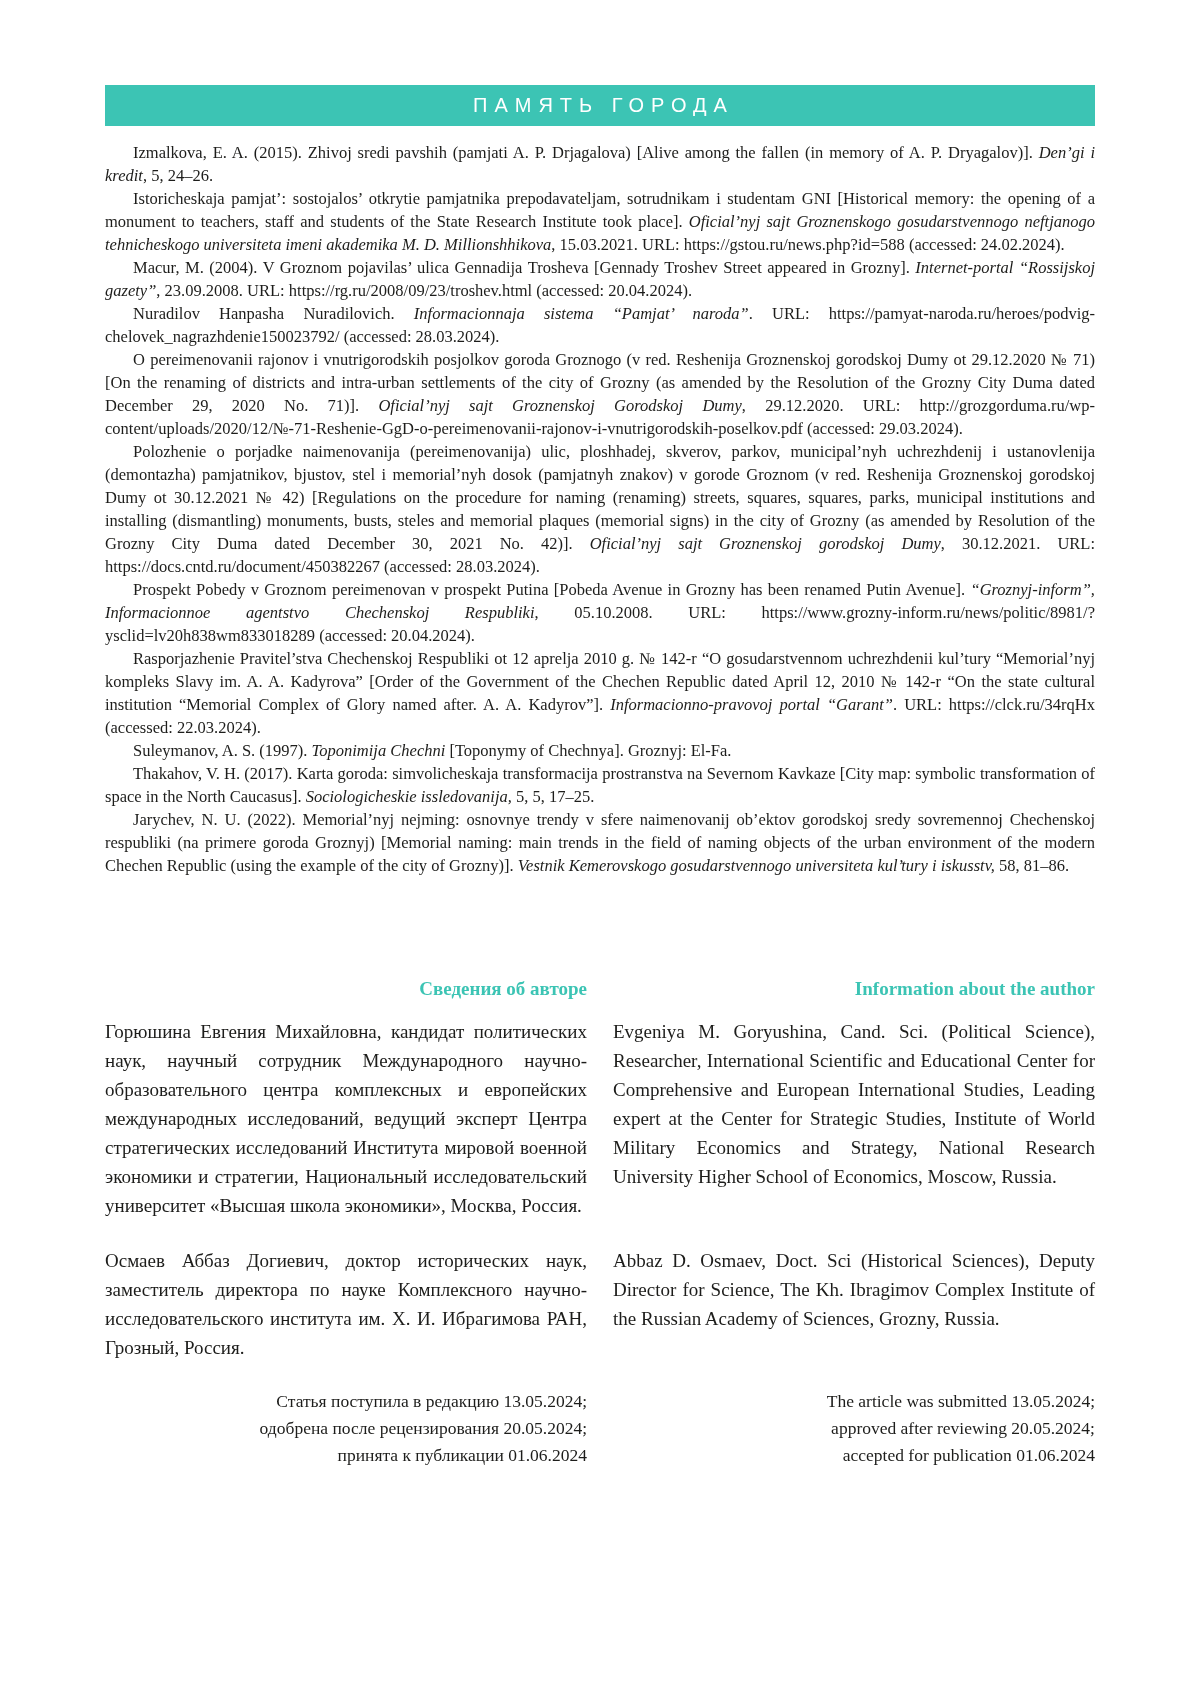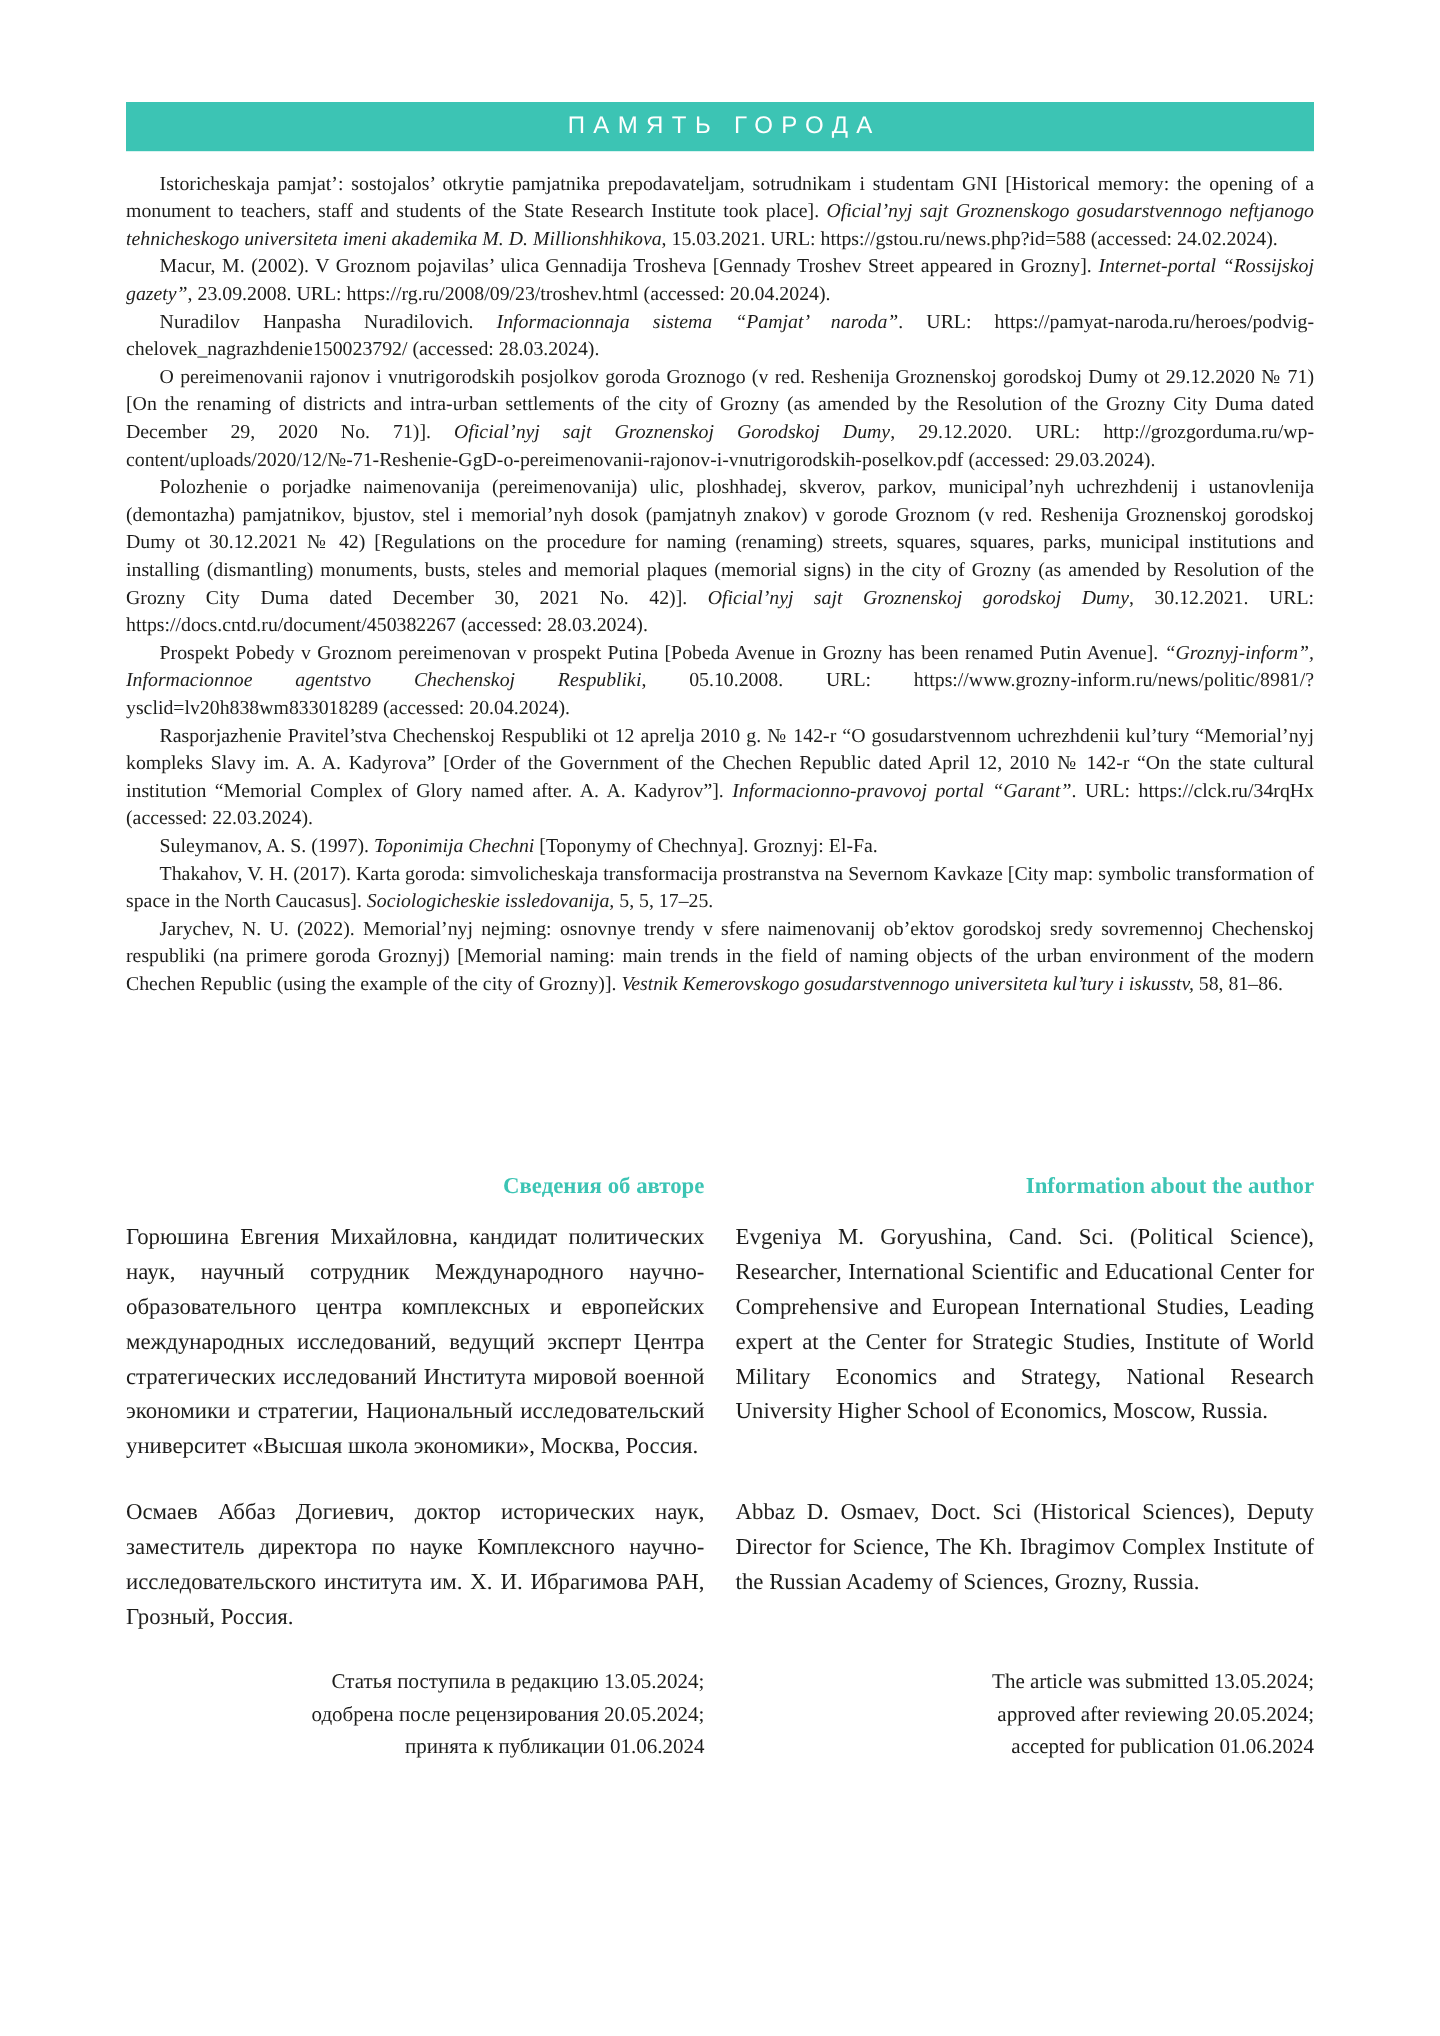--- a/index.html
+++ b/index.html
@@ -88,22 +88,23 @@
 </head>
 <body>
 
 <div class="page">
 
   <header class="banner">
     <span>ПАМЯТЬ ГОРОДА</span>
   </header>
 
   <section class="references">
+      <p class="ref"><span>Izmalkova, E. A. (2015). Zhivoj sredi pavshih (pamjati A. P. Drjagalova) [Alive among the fallen (in memory of A. P. Dryagalov)]. </span><em>Den’gi i kredit</em><span>, 5, 24–26.</span></p>
       <p class="ref"><span>Istoricheskaja pamjat’: sostojalos’ otkrytie pamjatnika prepodavateljam, sotrudnikam i studentam GNI [Historical memory: the opening of a monument to teachers, staff and students of the State Research Institute took place]. </span><em>Oficial’nyj sajt Groznenskogo gosudarstvennogo neftjanogo tehnicheskogo universiteta imeni akademika M. D. Millionshhikova</em><span>, 15.03.2021. URL: https://gstou.ru/news.php?id=588 (accessed: 24.02.2024).</span></p>
-      <p class="ref"><span>Macur, M. (2002). V Groznom pojavilas’ ulica Gennadija Trosheva [Gennady Troshev Street appeared in Grozny]. </span><em>Internet-portal “Rossijskoj gazety”</em><span>, 23.09.2008. URL: https://rg.ru/2008/09/23/troshev.html (accessed: 20.04.2024).</span></p>
+      <p class="ref"><span>Macur, M. (2004). V Groznom pojavilas’ ulica Gennadija Trosheva [Gennady Troshev Street appeared in Grozny]. </span><em>Internet-portal “Rossijskoj gazety”</em><span>, 23.09.2008. URL: https://rg.ru/2008/09/23/troshev.html (accessed: 20.04.2024).</span></p>
       <p class="ref"><span>Nuradilov Hanpasha Nuradilovich. </span><em>Informacionnaja sistema “Pamjat’ naroda”</em><span>. URL: https://pamyat-naroda.ru/heroes/podvig-chelovek_nagrazhdenie150023792/ (accessed: 28.03.2024).</span></p>
       <p class="ref"><span>O pereimenovanii rajonov i vnutrigorodskih posjolkov goroda Groznogo (v red. Reshenija Groznenskoj gorodskoj Dumy ot 29.12.2020 № 71) [On the renaming of districts and intra-urban settlements of the city of Grozny (as amended by the Resolution of the Grozny City Duma dated December 29, 2020 No. 71)]. </span><em>Oficial’nyj sajt Groznenskoj Gorodskoj Dumy</em><span>, 29.12.2020. URL: http://grozgorduma.ru/wp-content/uploads/2020/12/№-71-Reshenie-GgD-o-pereimenovanii-rajonov-i-vnutrigorodskih-poselkov.pdf (accessed: 29.03.2024).</span></p>
       <p class="ref"><span>Polozhenie o porjadke naimenovanija (pereimenovanija) ulic, ploshhadej, skverov, parkov, municipal’nyh uchrezhdenij i ustanovlenija (demontazha) pamjatnikov, bjustov, stel i memorial’nyh dosok (pamjatnyh znakov) v gorode Groznom (v red. Reshenija Groznenskoj gorodskoj Dumy ot 30.12.2021 № 42) [Regulations on the procedure for naming (renaming) streets, squares, squares, parks, municipal institutions and installing (dismantling) monuments, busts, steles and memorial plaques (memorial signs) in the city of Grozny (as amended by Resolution of the Grozny City Duma dated December 30, 2021 No. 42)]. </span><em>Oficial’nyj sajt Groznenskoj gorodskoj Dumy</em><span>, 30.12.2021. URL: https://docs.cntd.ru/document/450382267 (accessed: 28.03.2024).</span></p>
       <p class="ref"><span>Prospekt Pobedy v Groznom pereimenovan v prospekt Putina [Pobeda Avenue in Grozny has been renamed Putin Avenue]. </span><em>“Groznyj-inform”, Informacionnoe agentstvo Chechenskoj Respubliki</em><span>, 05.10.2008. URL: https://www.grozny-inform.ru/news/politic/8981/?ysclid=lv20h838wm833018289 (accessed: 20.04.2024).</span></p>
       <p class="ref"><span>Rasporjazhenie Pravitel’stva Chechenskoj Respubliki ot 12 aprelja 2010 g. № 142-r “O gosudarstvennom uchrezhdenii kul’tury “Memorial’nyj kompleks Slavy im. A. A. Kadyrova” [Order of the Government of the Chechen Republic dated April 12, 2010 № 142-r “On the state cultural institution “Memorial Complex of Glory named after. A. A. Kadyrov”]. </span><em>Informacionno-pravovoj portal “Garant”</em><span>. URL: https://clck.ru/34rqHx (accessed: 22.03.2024).</span></p>
       <p class="ref"><span>Suleymanov, A. S. (1997). </span><em>Toponimija Chechni</em><span> [Toponymy of Chechnya]. Groznyj: El-Fa.</span></p>
       <p class="ref"><span>Thakahov, V. H. (2017). Karta goroda: simvolicheskaja transformacija prostranstva na Severnom Kavkaze [City map: symbolic transformation of space in the North Caucasus]. </span><em>Sociologicheskie issledovanija,</em><span> 5, 5, 17–25.</span></p>
       <p class="ref"><span>Jarychev, N. U. (2022). Memorial’nyj nejming: osnovnye trendy v sfere naimenovanij ob’ektov gorodskoj sredy sovremennoj Chechenskoj respubliki (na primere goroda Groznyj) [Memorial naming: main trends in the field of naming objects of the urban environment of the modern Chechen Republic (using the example of the city of Grozny)]. </span><em>Vestnik Kemerovskogo gosudarstvennogo universiteta kul’tury i iskusstv,</em><span> 58, 81–86.</span></p>
     </section>
 

